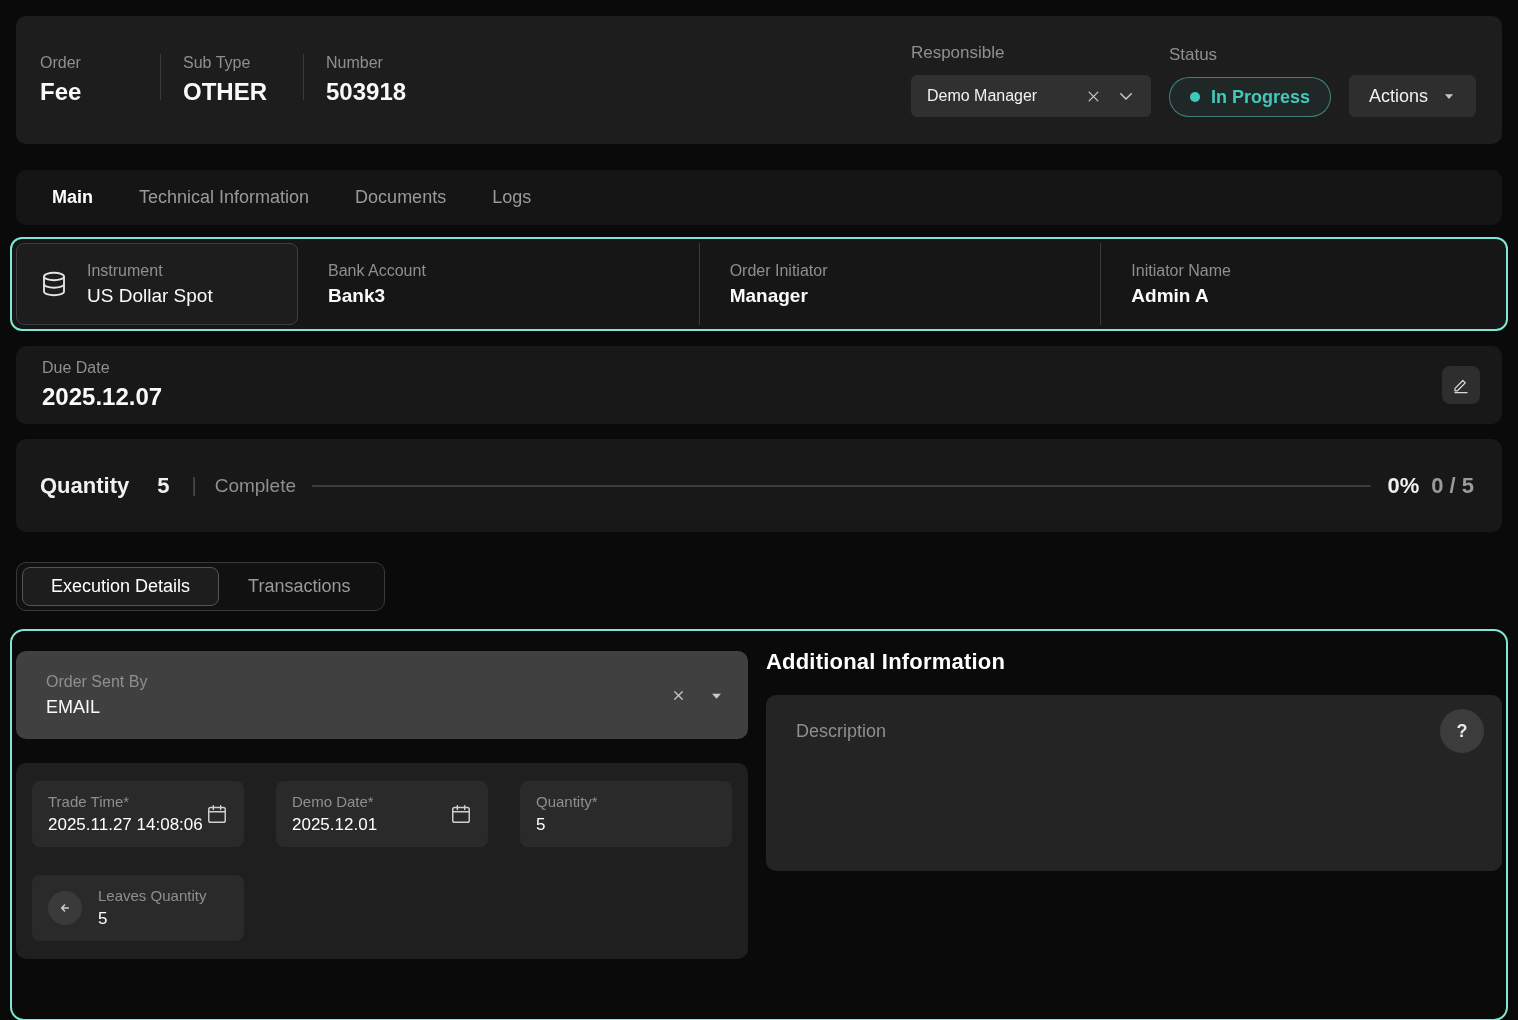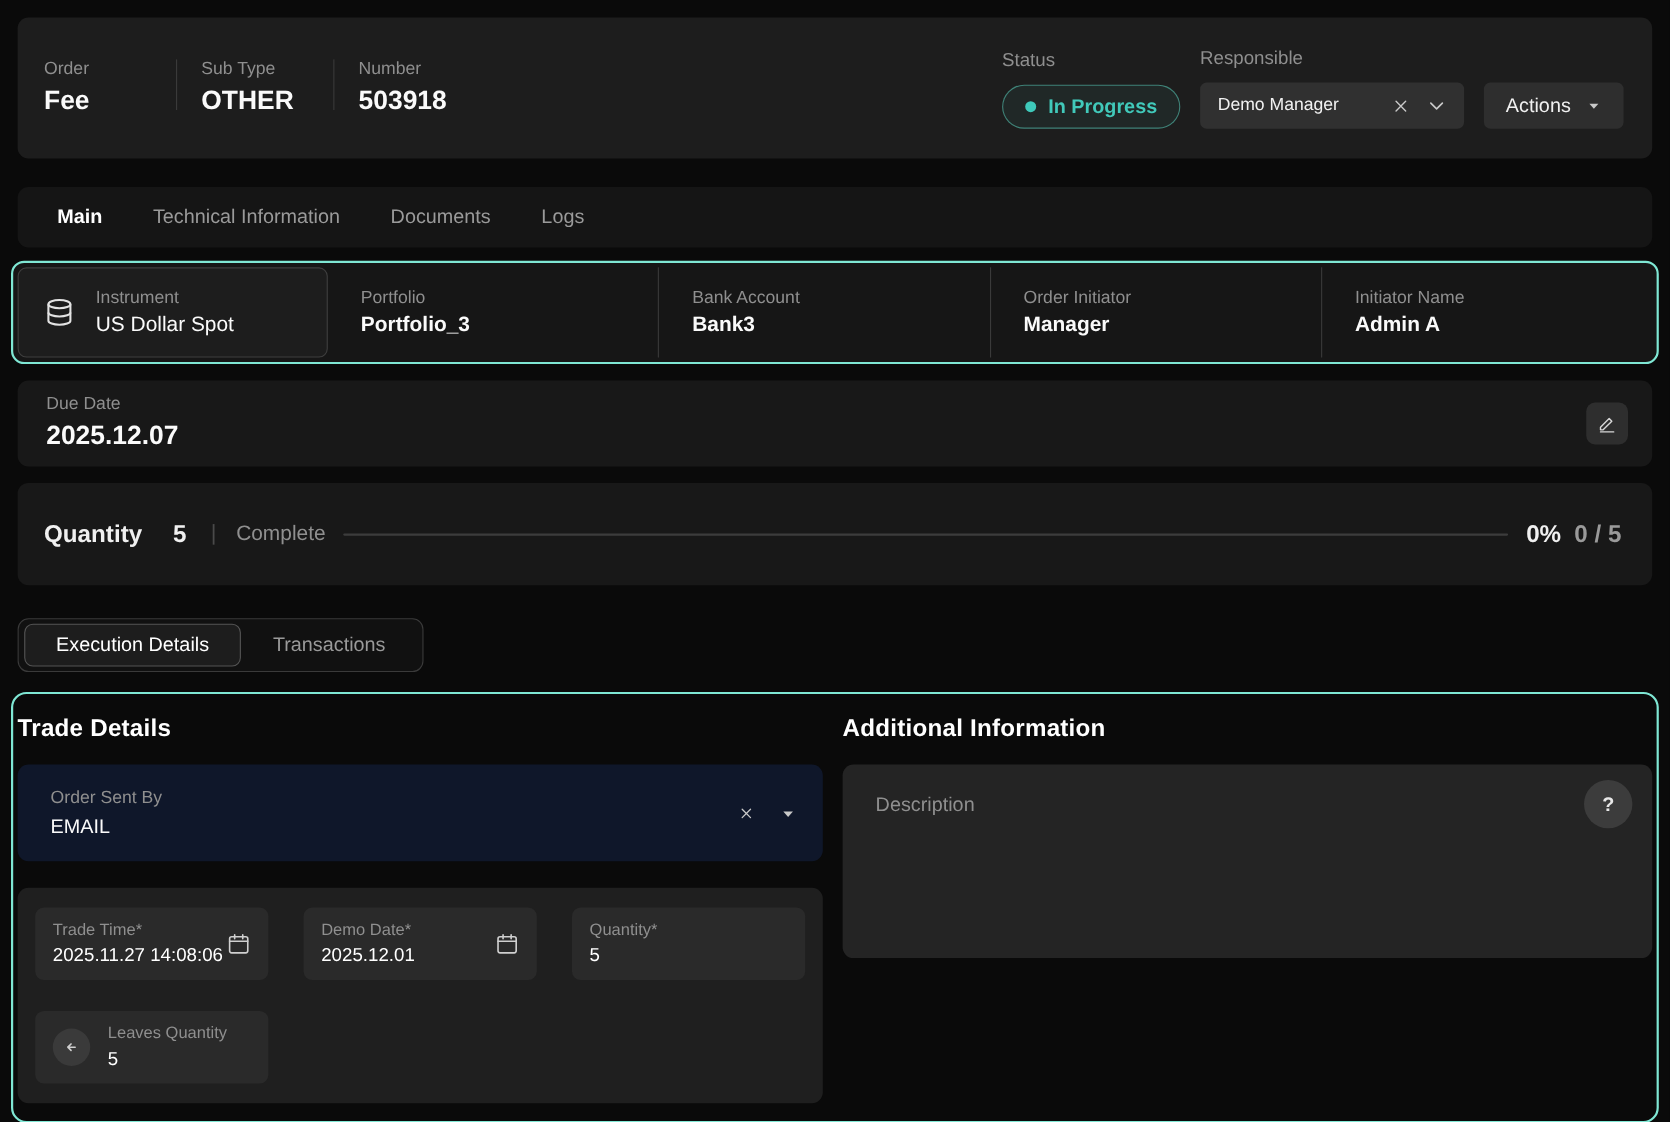--- a/index.html
+++ b/index.html
@@ -124,21 +124,21 @@
     margin: 18px 10px 0; height: 392px;
     border: 2px solid #7fe7d4; border-radius: 14px;
     padding: 0 4px 12px; display: flex; gap: 18px;
   }
   .col-left { width: 732px; flex-shrink: 0; }
   .col-right { flex: 1; }
   .section-title { font-size: 22px; font-weight: 700; margin-top: 18px; letter-spacing: 0.2px; color: #ffffff; }
 
   .osb-card {
     margin-top: 20px; height: 88px;
-    background: #0f172a; border-radius: 10px;
+    background: #404040; border-radius: 10px;
     display: flex; align-items: center;
     padding: 0 24px 0 30px; cursor: pointer;
   }
   .osb-card .val { font-size: 18px; font-weight: 400; }
   .osb-icons { margin-left: auto; display: flex; align-items: center; gap: 24px; color: #9a9a9a; }
 
   .fields-card {
     margin-top: 24px; background: #1f1f1f; border-radius: 10px;
     padding: 18px 16px; display: grid;
     grid-template-columns: 1fr 1fr 1fr; gap: 28px 32px;
@@ -195,40 +195,40 @@
     </div>
     <div class="vdiv"></div>
     <div class="hfield">
       <div class="lbl">Number</div>
       <div class="val">503918</div>
     </div>
   </div>
 
   <div class="hright">
     <div class="hcol">
+      <div class="lbl">Responsible</div>
+      <div class="dropdown">
+        <span class="dd-name">Demo Manager</span>
+        <span class="icon-muted">
+          <svg width="15" height="15" viewBox="0 0 24 24" fill="none" stroke="currentColor" stroke-width="2" stroke-linecap="round">
+              <path d="M5 5l14 14M19 5L5 19"></path>
+            </svg>
+        </span>
+        <span class="icon-muted">
+          <svg width="18" height="18" viewBox="0 0 24 24" fill="none" stroke="currentColor" stroke-width="2" stroke-linecap="round" stroke-linejoin="round">
+              <path d="M5 9l7 7 7-7"></path>
+            </svg>
+        </span>
+      </div>
+    </div>
+    <div class="hcol">
       <div class="lbl">Status</div>
       <div class="badge">
         <span class="dot"></span>
         <span>In Progress</span>
-      </div>
-    </div>
-    <div class="hcol">
-      <div class="lbl">Responsible</div>
-      <div class="dropdown">
-        <span class="dd-name">Demo Manager</span>
-        <span class="icon-muted">
-          <svg width="15" height="15" viewBox="0 0 24 24" fill="none" stroke="currentColor" stroke-width="2" stroke-linecap="round">
-              <path d="M5 5l14 14M19 5L5 19"></path>
-            </svg>
-        </span>
-        <span class="icon-muted">
-          <svg width="18" height="18" viewBox="0 0 24 24" fill="none" stroke="currentColor" stroke-width="2" stroke-linecap="round" stroke-linejoin="round">
-              <path d="M5 9l7 7 7-7"></path>
-            </svg>
-        </span>
       </div>
     </div>
     <button class="actions-btn">
       <span>Actions</span>
       <span class="icon-muted">
         <svg width="14" height="14" viewBox="0 0 24 24" fill="currentColor">
             <path d="M5 9h14l-7 8z"></path>
           </svg>
       </span>
     </button>
@@ -252,24 +252,20 @@
         <path d="M4 6v6c0 1.66 3.58 3 8 3s8-1.34 8-3V6"></path>
         <path d="M4 12v6c0 1.66 3.58 3 8 3s8-1.34 8-3v-6"></path>
       </svg>
     </span>
     <div>
       <div class="lbl">Instrument</div>
       <div class="val">US Dollar Spot</div>
     </div>
   </div>
   <div class="inst-cell">
-    <div class="lbl">Portfolio</div>
-    <div class="val">Portfolio_3</div>
-  </div>
-  <div class="inst-cell">
     <div class="lbl">Bank Account</div>
     <div class="val">Bank3</div>
   </div>
   <div class="inst-cell">
     <div class="lbl">Order Initiator</div>
     <div class="val">Manager</div>
   </div>
   <div class="inst-cell">
     <div class="lbl">Initiator Name</div>
     <div class="val">Admin A</div>
@@ -306,21 +302,20 @@
 
 <div class="subtabs">
   <div class="subtab active">Execution Details</div>
   <div class="subtab">Transactions</div>
 </div>
 
 
 <section class="bottom-wrap">
 
   <div class="col-left">
-    <h2 class="section-title">Trade Details</h2>
 
     <div class="osb-card">
       <div>
         <div class="lbl">Order Sent By</div>
         <div class="val">EMAIL</div>
       </div>
       <div class="osb-icons">
         <span class="icon-muted">
           <svg width="13" height="13" viewBox="0 0 24 24" fill="none" stroke="currentColor" stroke-width="2.2" stroke-linecap="round">
               <path d="M5 5l14 14M19 5L5 19"></path>

